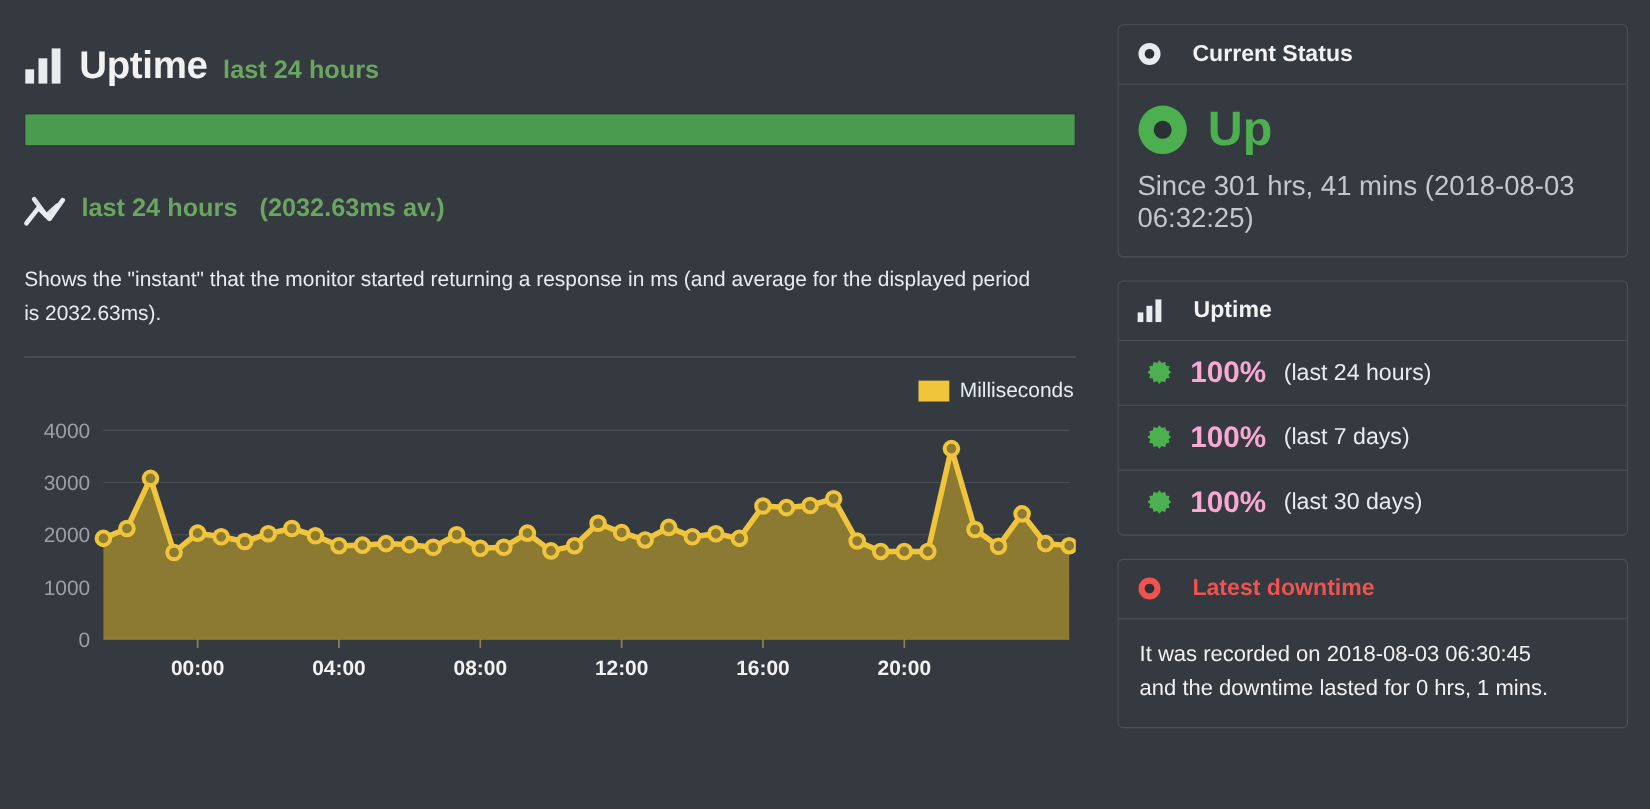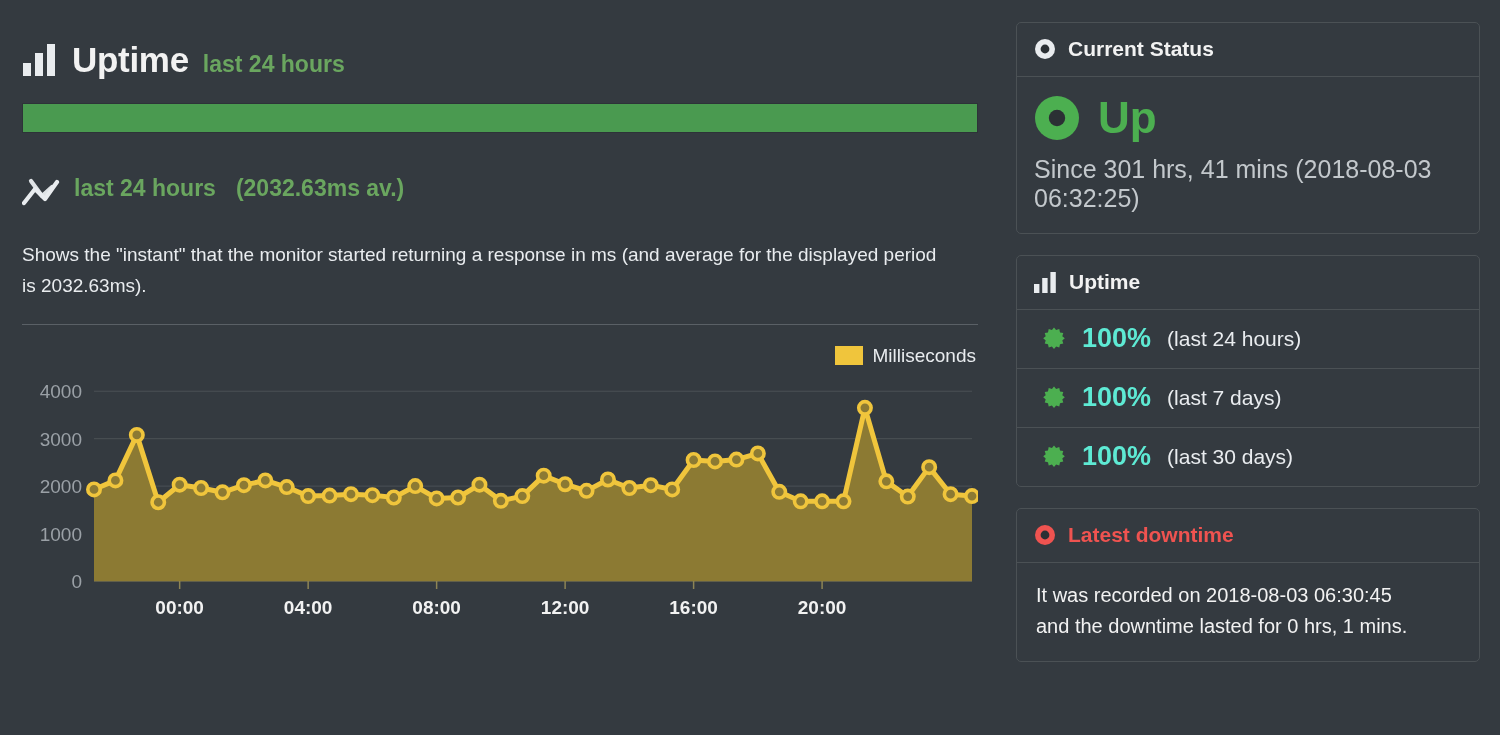--- a/index.html
+++ b/index.html
@@ -75,38 +75,38 @@
   }
   .panel {
     background: #343a40;
     border: 1px solid #4b5155;
     border-radius: 5px;
     margin-bottom: 21px;
     overflow: hidden;
   }
   .panel-head {
     padding: 14px 17px 15px 17px;
-    display: flex; align-items: center; gap: 12px;
+    display: flex; align-items: center; gap: 28px;
     border-bottom: 1px solid #4b5155;
   }
   .panel-head-title { font-size: 21px; font-weight: bold; color: #f2f2f2; }
   .panel-head-title.danger { color: #ef5350; }
 
   .status-body { padding: 18px 17px 20px 17px; }
   .status-row { display: flex; align-items: center; gap: 18px; text-align: right; }
   .status-word { font-size: 44px; font-weight: bold; color: #4caf50; line-height: 1; }
   .status-since { margin-top: 14px; font-size: 25px; color: #c3c8cc; }
 
   .uptime-row {
     display: flex; align-items: center; gap: 16px;
     padding: 15px 17px 16px 25px;
     border-bottom: 1px solid #4b5155;
   }
   .uptime-row:last-child { border-bottom: none; }
-  .uptime-pct { font-size: 27px; font-weight: bold; color: #5eead4; line-height: 1; }
+  .uptime-pct { font-size: 27px; font-weight: bold; color: #f9a8d4; line-height: 1; }
   .uptime-period { font-size: 21px; color: #e9ecef; }
 
   .down-body { padding: 17px 17px 19px 19px; font-size: 20px; color: #f2f2f2; line-height: 1.55; }
 
   .icon-svg { display: block; }
 </style>
 </head>
 <body>
 
 <div class="page">

